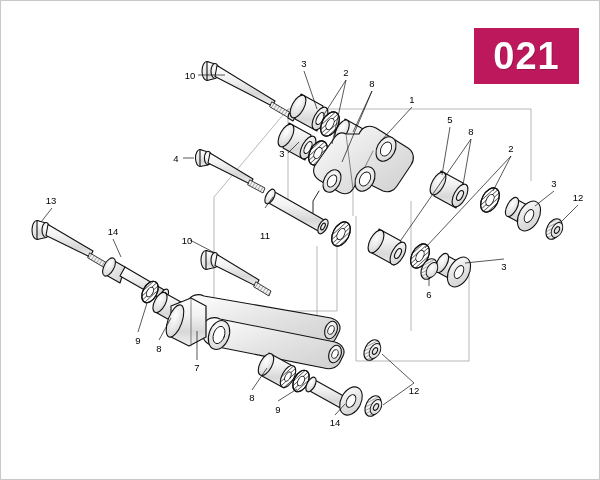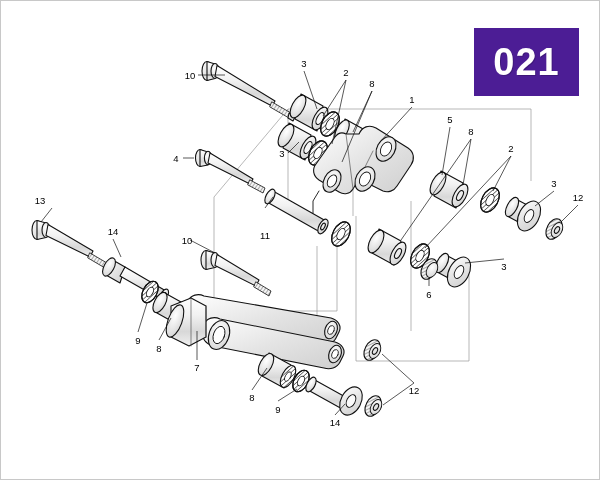--- a/index.html
+++ b/index.html
@@ -22,22 +22,22 @@
     left: 0;
     top: 0;
     width: 600px;
     height: 480px;
   }
   #badge {
     position: absolute;
     left: 473px;
     top: 27px;
     width: 105px;
-    height: 68px;
-    background: #4c1d95;
+    height: 56px;
+    background: #be185d;
     display: flex;
     align-items: center;
     justify-content: center;
   }
   #badge-text {
     color: #ffffff;
     font-size: 38px;
     font-weight: bold;
     letter-spacing: 1px;
     line-height: 1;
@@ -392,19 +392,19 @@
       <div class="callout-label" style="left: 470px; top: 130px;">8</div>
       <div class="callout-label" style="left: 158px; top: 347px;">8</div>
       <div class="callout-label" style="left: 251px; top: 396px;">8</div>
       <div class="callout-label" style="left: 137px; top: 339px;">9</div>
       <div class="callout-label" style="left: 277px; top: 408px;">9</div>
       <div class="callout-label" style="left: 189px; top: 74px;">10</div>
       <div class="callout-label" style="left: 186px; top: 239px;">10</div>
       <div class="callout-label" style="left: 264px; top: 214px; margin-top: 20px;">11</div>
       <div class="callout-label" style="left: 577px; top: 196px;">12</div>
       <div class="callout-label" style="left: 413px; top: 389px;">12</div>
-      <div class="callout-label" style="left: 39px; top: 199px;">13</div>
+      <div class="callout-label" style="left: 50px; top: 199px;">13</div>
       <div class="callout-label" style="left: 112px; top: 230px;">14</div>
       <div class="callout-label" style="left: 334px; top: 421px;">14</div>
       <div class="callout-label" style="left: 510px; top: 147px;">2</div>
     </div>
 
 </div>
 
 </body></html>

